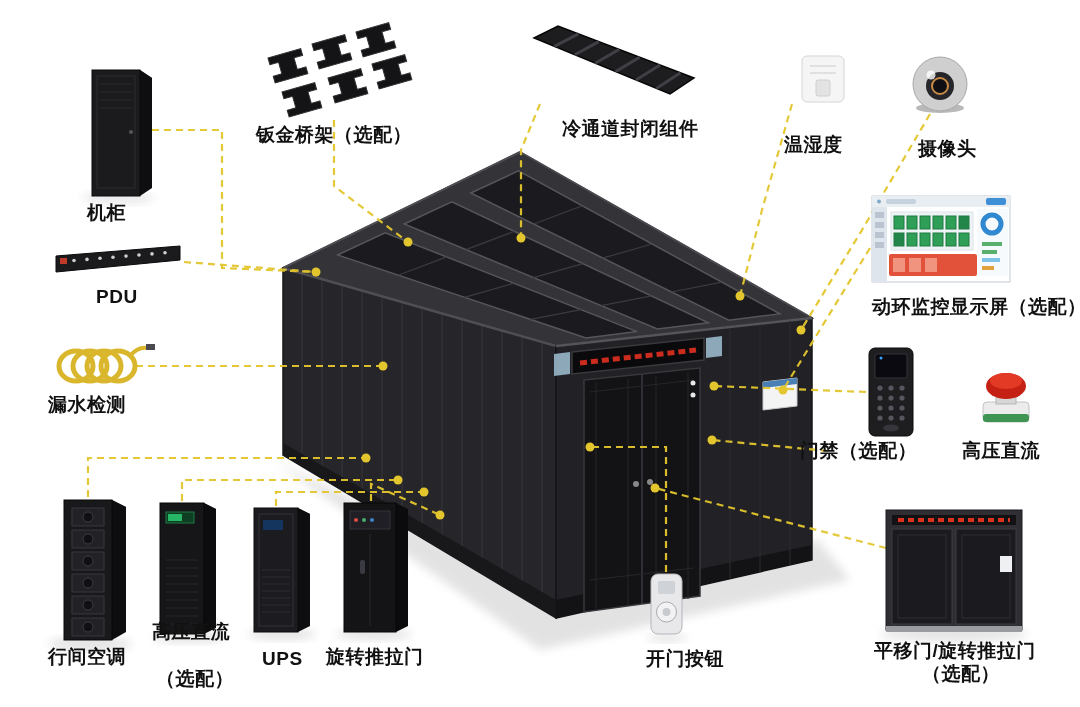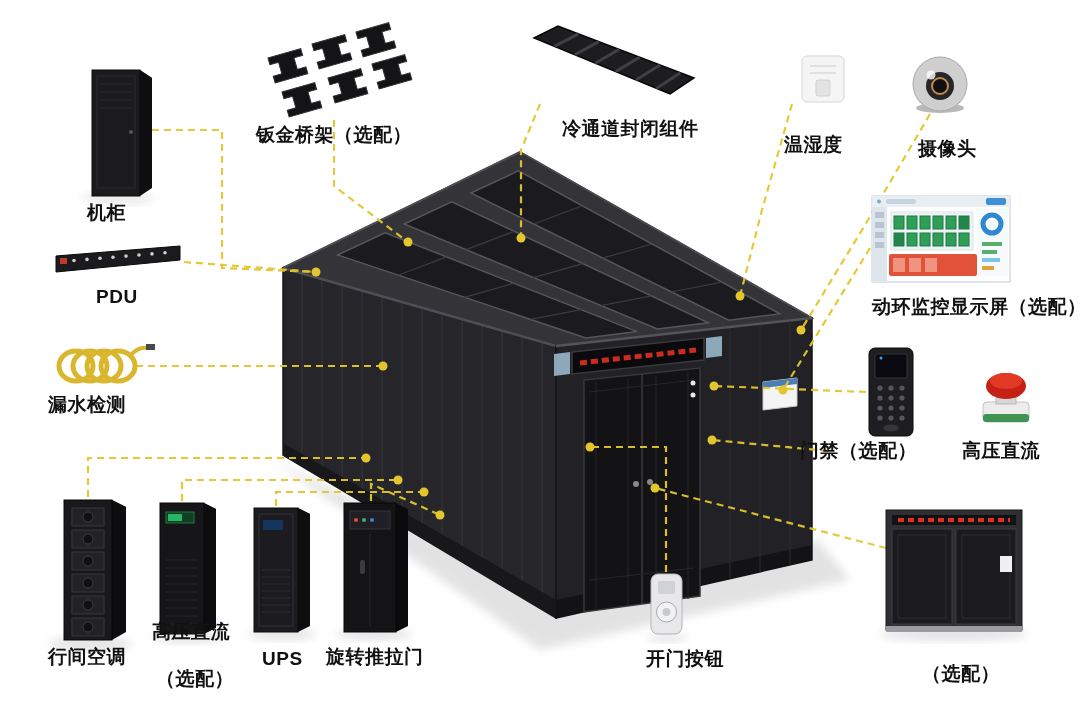--- a/index.html
+++ b/index.html
@@ -388,15 +388,16 @@
 <div class="lbl" style="left:872px;top:296px">动环监控显示屏（选配）</div>
 <div class="lbl" style="left:48px;top:394px">漏水检测</div>
 <div class="lbl" style="left:800px;top:440px">门禁（选配）</div>
 <div class="lbl" style="left:962px;top:440px">高压直流</div>
 <div class="lbl" style="left:48px;top:646px">行间空调</div>
 <div class="lbl" style="left:152px;top:621px">高压直流</div>
 <div class="lbl" style="left:156px;top:668px">（选配）</div>
 <div class="lbl" style="left:262px;top:648px">UPS</div>
 <div class="lbl" style="left:326px;top:646px">旋转推拉门</div>
 <div class="lbl" style="left:646px;top:648px">开门按钮</div>
+<div class="lbl" style="left:874px;top:640px">平移门/旋转推拉门</div>
 <div class="lbl" style="left:922px;top:663px">（选配）</div>
 
 </div>
 
 </body></html>

